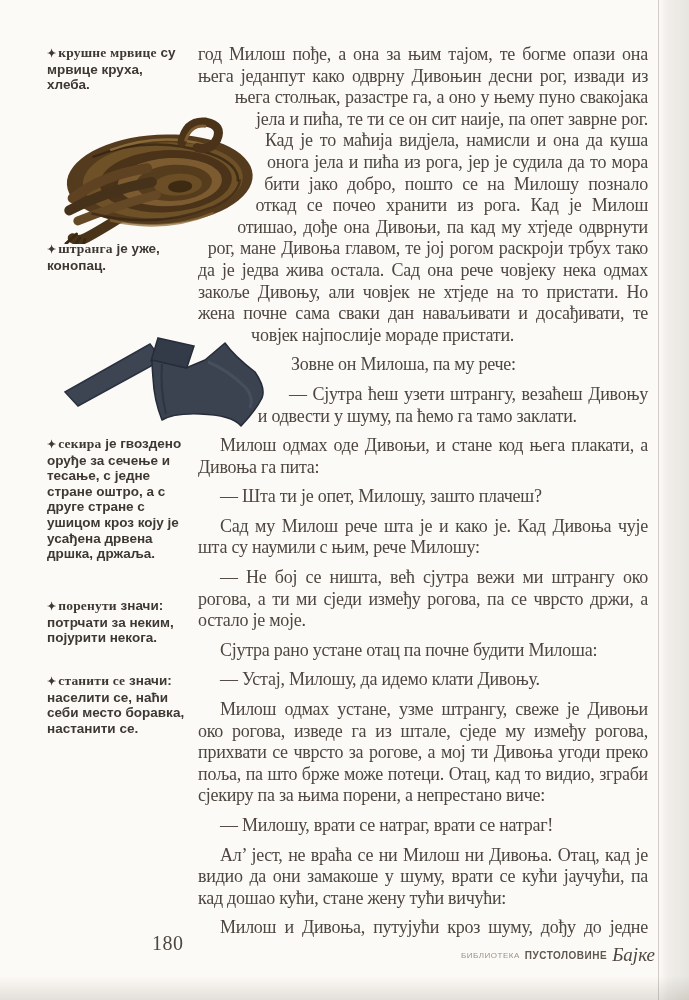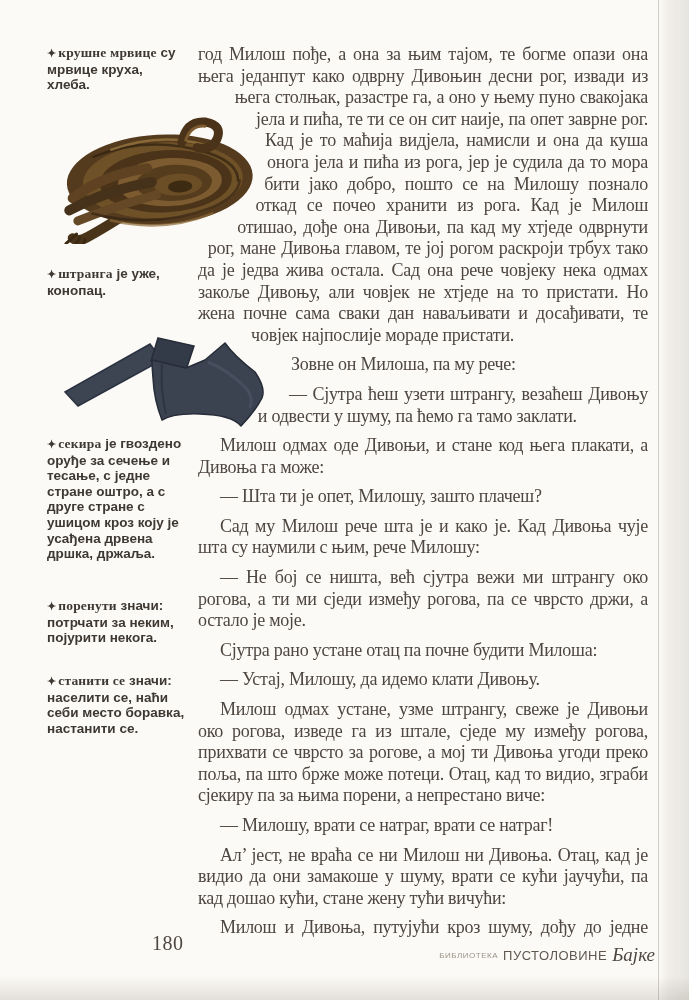--- a/index.html
+++ b/index.html
@@ -23,21 +23,21 @@
 
   
   .sidebar{position:absolute;left:47px;top:0;width:142px;}
   .note{
     position:absolute;left:0;width:142px;
     font-family:"Liberation Sans",sans-serif;
     font-weight:700;font-size:13.5px;line-height:15.6px;
     color:#3e3833;text-align:left;
   }
   .note:nth-of-type(1){top:45px;}
-  .note:nth-of-type(2){top:241px;margin-top:25px;}
+  .note:nth-of-type(2){top:241px;}
   .note:nth-of-type(3){top:436px;}
   .note:nth-of-type(4){top:598px;}
   .note:nth-of-type(5){top:673px;}
   .note .marker{font-size:11px;margin-right:2px;color:#3e3833;}
   .note .term{font-family:"Liberation Serif",serif;font-weight:700;letter-spacing:.2px;}
   .note .def{font-weight:700;}
 
   
   .rope{position:absolute;left:42px;top:114px;width:214px;height:130px;}
   .axe{position:absolute;left:58px;top:330px;width:212px;height:106px;}
@@ -63,21 +63,21 @@
   .imprint{
     position:absolute;right:34px;top:944px;
     display:flex;align-items:center;gap:5px;
   }
   .imprint .lib{
     font-family:"Liberation Sans",sans-serif;
     font-size:8px;letter-spacing:.5px;color:#9a9288;
   }
   .imprint .ser{
     font-family:"Liberation Sans",sans-serif;
-    font-size:13px;font-weight:400;letter-spacing:.5px;color:#5f574e;
+    font-size:10px;font-weight:700;letter-spacing:.5px;color:#5f574e;
   }
   .imprint .ttl{
     font-family:"Liberation Serif",serif;
     font-style:italic;font-size:19px;color:#4e4640;
   }
 </style>
 </head>
 <body>
 
 <div class="page">
@@ -143,21 +143,21 @@
 
   <main class="story">
     <div class="wrap-spacer"></div>
 
       <p class="para">год Милош пође, а она за њим тајом, те богме опази она њега једанпут како одврну Дивоњин десни рог, извади из њега столњак, разастре га, а оно у њему пуно свакојака јела и пића, те ти се он сит наије, па опет заврне рог. Кад је то маћија видјела, намисли и она да куша онога јела и пића из рога, јер је судила да то мора бити јако добро, пошто се на Милошу познало откад се почео хранити из рога. Кад је Милош отишао, дође она Дивоњи, па кад му хтједе одврнути рог, мане Дивоња главом, те јој рогом раскроји трбух тако да је једва жива остала. Сад она рече човјеку нека одмах закоље Дивоњу, али човјек не хтједе на то пристати. Но жена почне сама сваки дан наваљивати и досађивати, те човјек најпослије мораде пристати.</p>
 
       <p class="para">Зовне он Милоша, па му рече:</p>
 
       <p class="para">— Сјутра ћеш узети штрангу, везаћеш Дивоњу и одвести у шуму, па ћемо га тамо заклати.</p>
 
-      <p class="para">Милош одмах оде Дивоњи, и стане код њега плакати, а Дивоња га може:</p>
+      <p class="para">Милош одмах оде Дивоњи, и стане код њега плакати, а Дивоња га пита:</p>
 
       <p class="para">— Шта ти је опет, Милошу, зашто плачеш?</p>
 
       <p class="para">Сад му Милош рече шта је и како је. Кад Дивоња чује шта су наумили с њим, рече Милошу:</p>
 
       <p class="para">— Не бој се ништа, већ сјутра вежи ми штрангу око рогова, а ти ми сједи између рогова, па се чврсто држи, а остало је моје.</p>
 
       <p class="para">Сјутра рано устане отац па почне будити Милоша:</p>
 
       <p class="para">— Устај, Милошу, да идемо клати Дивоњу.</p>

